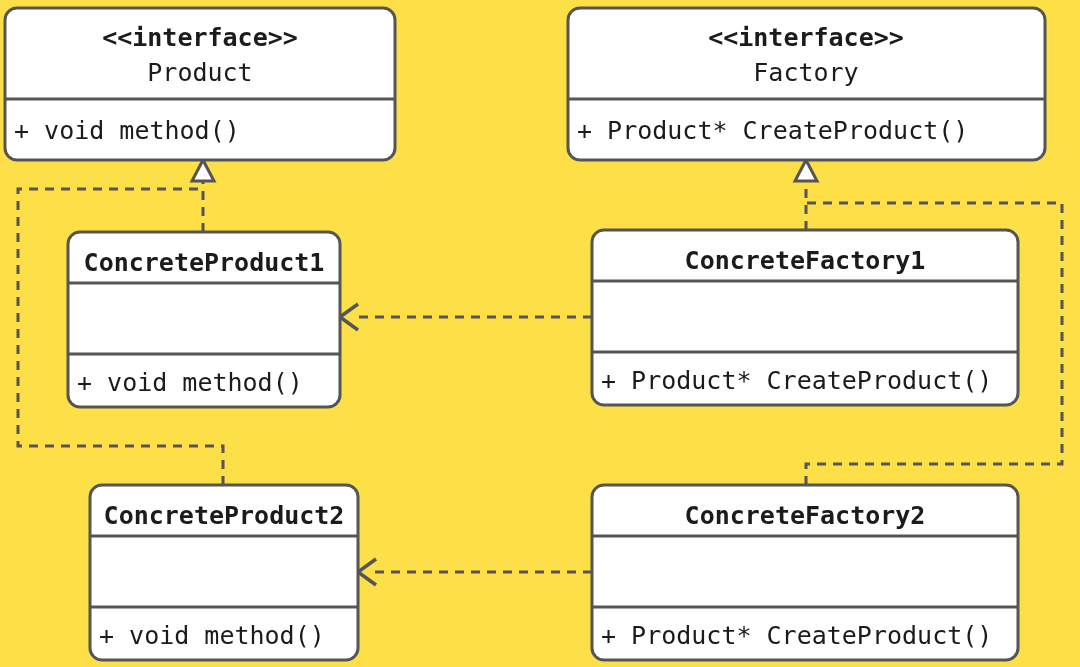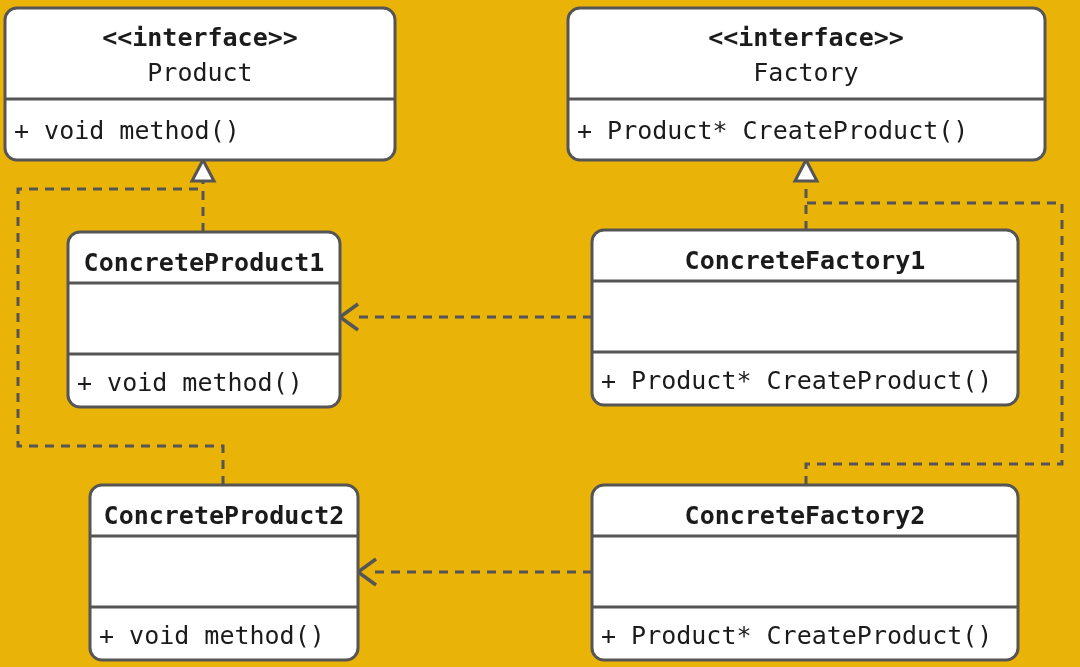--- a/index.html
+++ b/index.html
@@ -10,21 +10,21 @@
   body {
     width: 1080px;
     height: 667px;
     font-family: "DejaVu Sans Mono", monospace;
     overflow: hidden;
   }
   #diagram-root {
     position: relative;
     width: 1080px;
     height: 667px;
-    background: #eab308;
+    background: #fde047;
   }
   svg.uml-canvas {
     display: block;
     width: 1080px;
     height: 667px;
   }
   .uml-box-rect {
     fill: #ffffff;
     stroke: #555555;
     stroke-width: 3;

